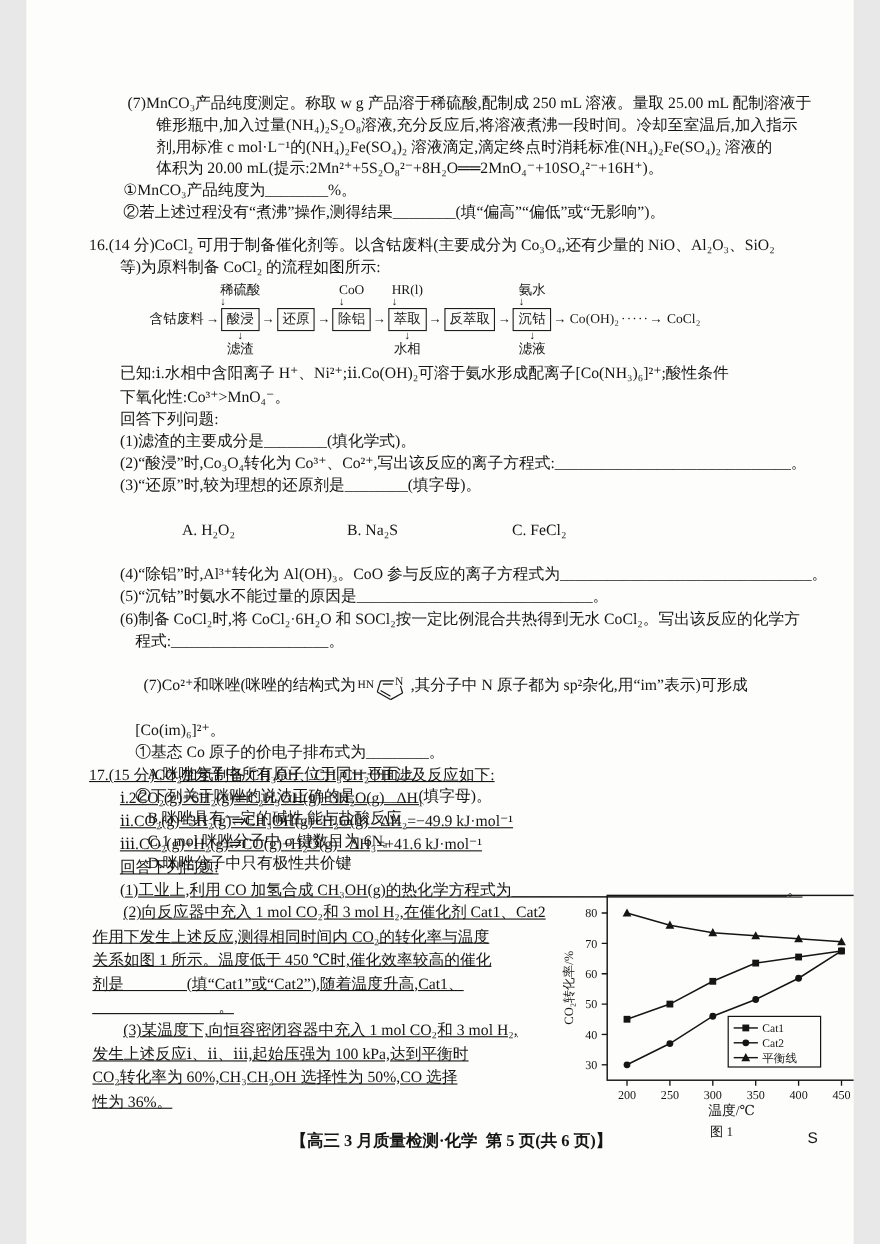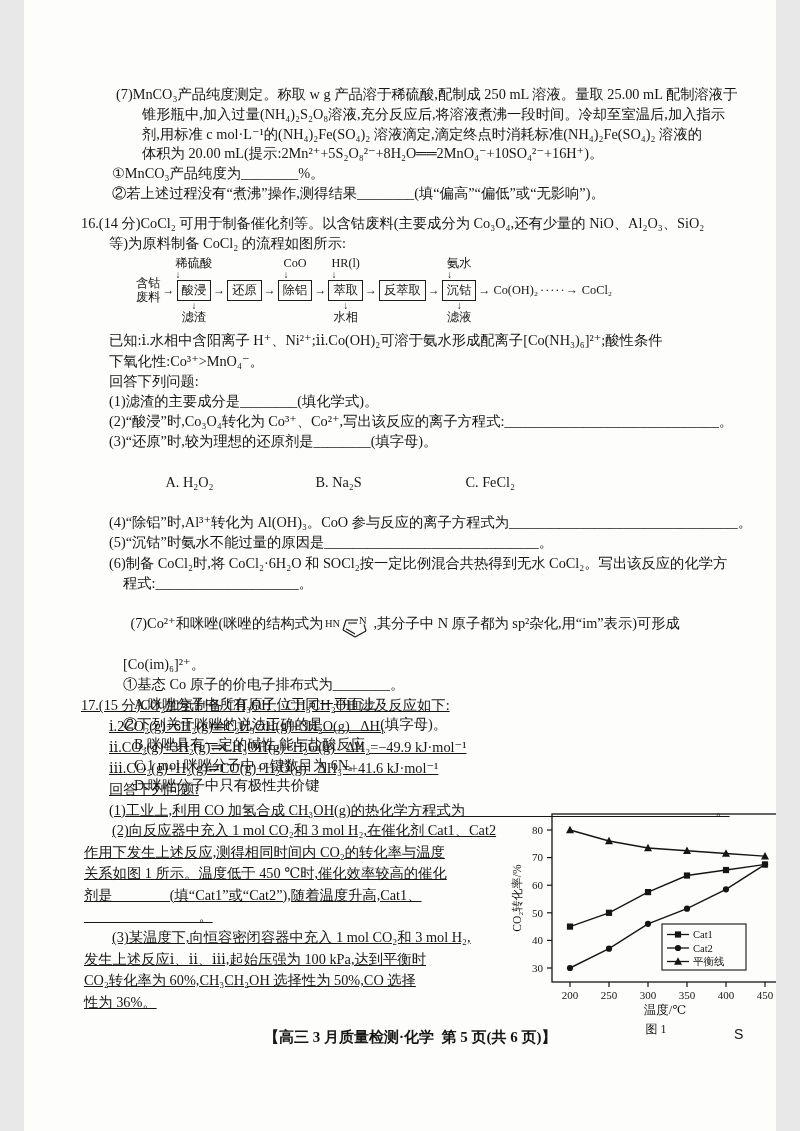--- a/index.html
+++ b/index.html
@@ -10,21 +10,21 @@
   #q15{top:85px;} #q15 .line{line-height:19.8px;}
   #q16{top:213px;} #q16 .line{line-height:20.2px;}
   #q17{top:695px;text-decoration:underline;} #q17 .line{line-height:20.9px;}
   #q17 .col-line{line-height:21.4px;}
   .ml57{margin-left:57px;} .ml85{margin-left:85px;} .ml88{margin-left:88px;}
   .ml92{margin-left:92px;} .ml99{margin-left:99px;} .ml100{margin-left:88px;}
   .ml110{margin-left:110px;} .ml116{margin-left:60px;} .ml118{margin-left:118px;} .ml120{margin-left:120px;}
   .opt{display:inline-block;min-width:150px;}
   
   .flow{display:flex;align-items:center;margin:25px 0 28px 112px;height:24px;font-size:12.3px;}
-  .fsource{display:flex;flex-direction:column;align-items:center;line-height:1.15;white-space:nowrap;}
+  .fsource{display:flex;align-items:center;line-height:1.15;white-space:nowrap;}
   .fnode{position:relative;display:flex;}
   .fbox{border:1.4px solid #1d1d1d;padding:1px 4px;white-space:nowrap;}
   .harrow{padding:0 2px;font-size:12px;}
   .toplab{position:absolute;bottom:100%;left:50%;transform:translateX(-50%);
           display:flex;flex-direction:column;line-height:1.05;font-size:12.2px;white-space:nowrap;}
   .botlab{position:absolute;top:100%;left:50%;transform:translateX(-50%);
           display:flex;flex-direction:column;align-items:center;line-height:1.05;font-size:12.2px;white-space:nowrap;}
   .varrow{font-size:10px;line-height:1;}
   .fprod{white-space:nowrap;padding-left:1px;}
   .dotarrow{letter-spacing:1px;padding:0 2px;}

